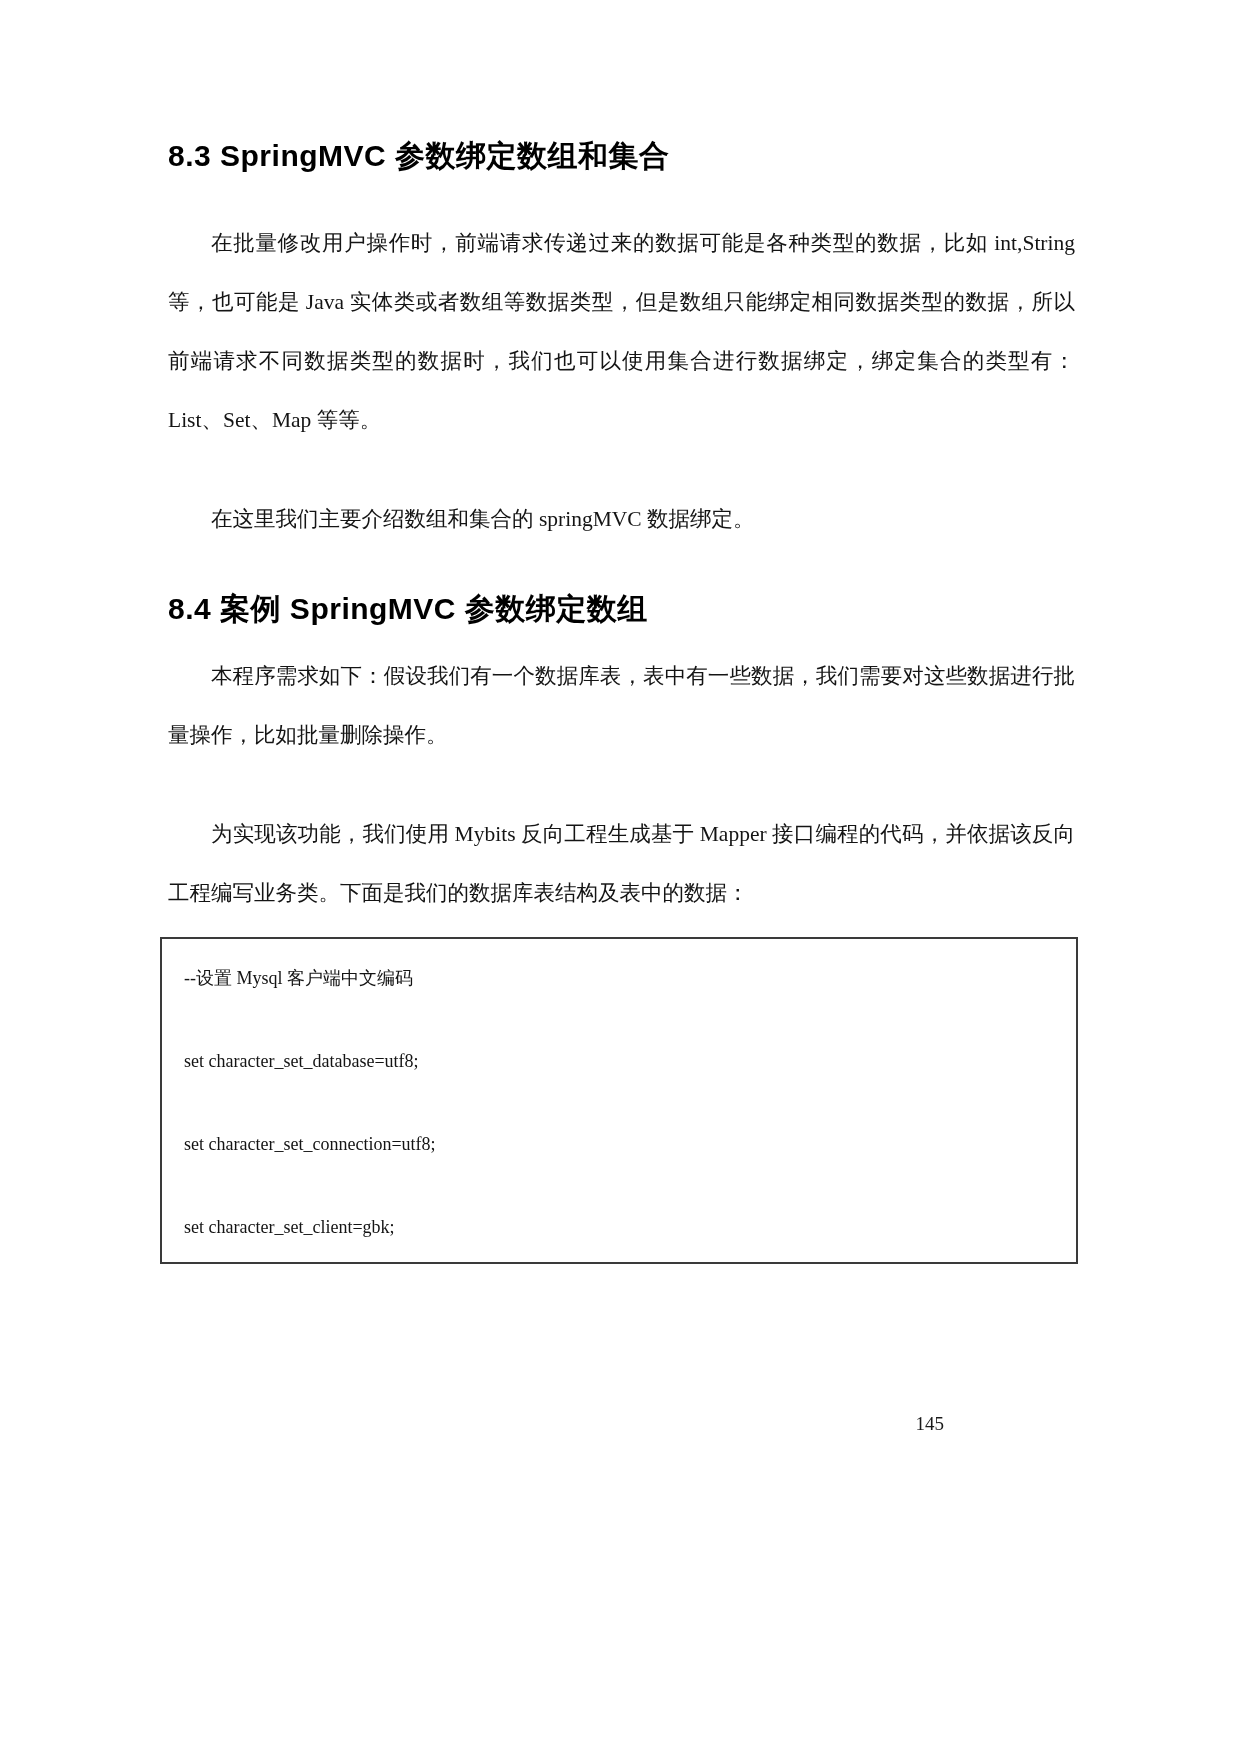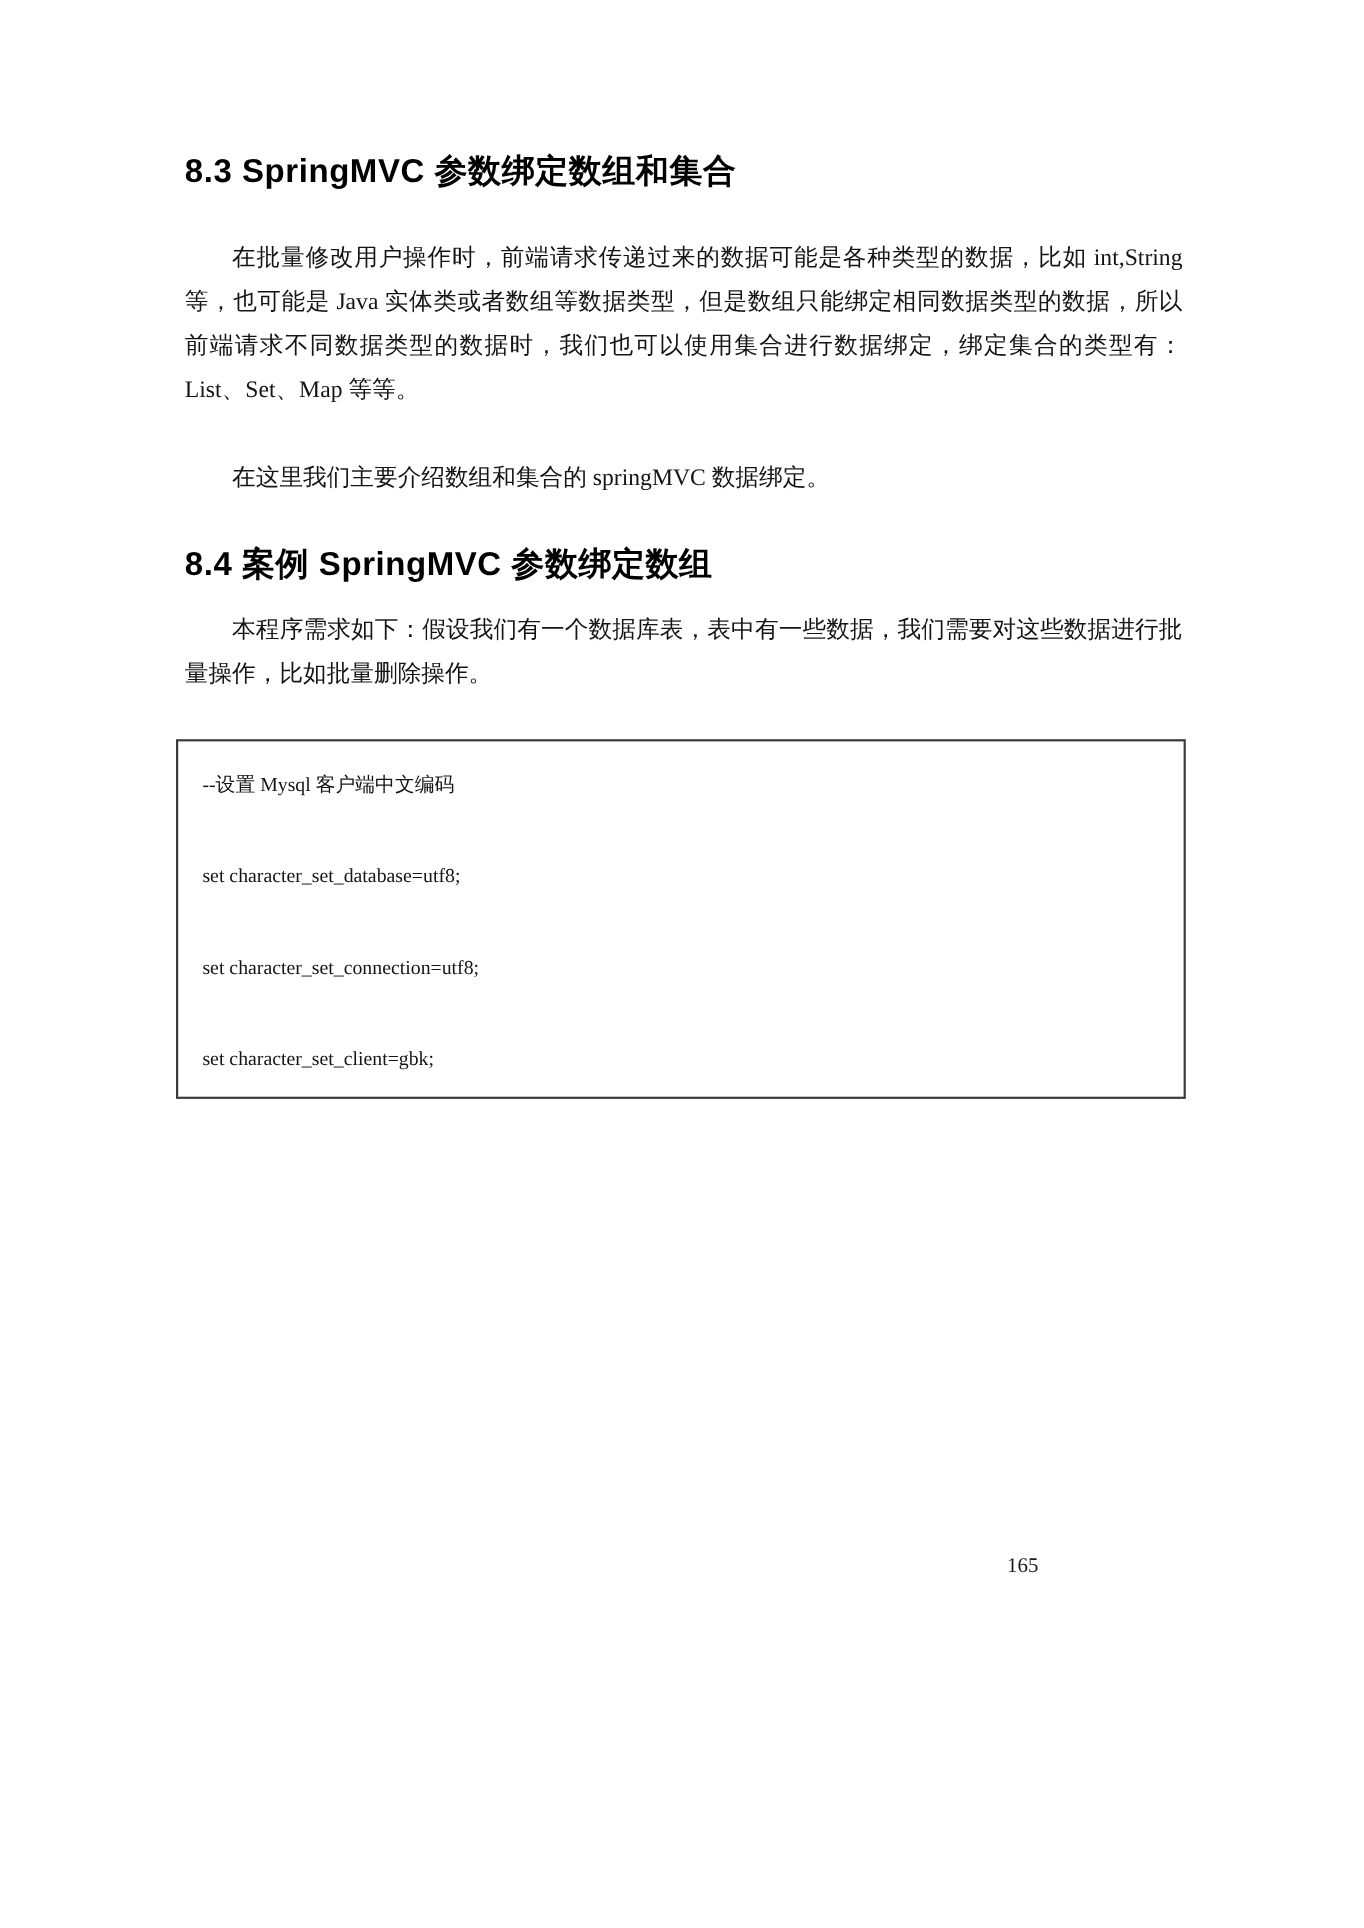--- a/index.html
+++ b/index.html
@@ -30,21 +30,21 @@
     color: #000000;
     margin: 0 0 40px 0;
     letter-spacing: 0.5px;
   }
   .sec-heading.second {
     margin-top: 42px;
     margin-bottom: 20px;
   }
   .para {
     font-size: 21.5px;
-    line-height: 40px;
+    line-height: 59px;
     text-align: justify;
     text-indent: 2em;
     margin: 0 0 40px 0;
     word-break: break-word;
   }
   .para.tight {
     margin-bottom: 14px;
   }
   .code-box {
     border: 2px solid #3a3a3a;
@@ -79,23 +79,24 @@
   <h1 class="sec-heading">8.3 SpringMVC 参数绑定数组和集合</h1>
 
   <p class="para">在批量修改用户操作时，前端请求传递过来的数据可能是各种类型的数据，比如 int,String 等，也可能是 Java 实体类或者数组等数据类型，但是数组只能绑定相同数据类型的数据，所以前端请求不同数据类型的数据时，我们也可以使用集合进行数据绑定，绑定集合的类型有：List、Set、Map 等等。</p>
 
   <p class="para">在这里我们主要介绍数组和集合的 springMVC 数据绑定。</p>
 
   <h1 class="sec-heading second">8.4 案例 SpringMVC 参数绑定数组</h1>
 
   <p class="para">本程序需求如下：假设我们有一个数据库表，表中有一些数据，我们需要对这些数据进行批量操作，比如批量删除操作。</p>
 
+  <p class="para tight">为实现该功能，我们使用 Mybits 反向工程生成基于 Mapper 接口编程的代码，并依据该反向工程编写业务类。下面是我们的数据库表结构及表中的数据：</p>
 
   <div class="code-box">
     <div class="code-line">--设置 Mysql 客户端中文编码</div>
     <div class="code-line">set character_set_database=utf8;</div>
     <div class="code-line">set character_set_connection=utf8;</div>
     <div class="code-line">set character_set_client=gbk;</div>
   </div>
 
-  <div class="page-number">165</div>
+  <div class="page-number">145</div>
 
 </div>
 
 </body></html>

